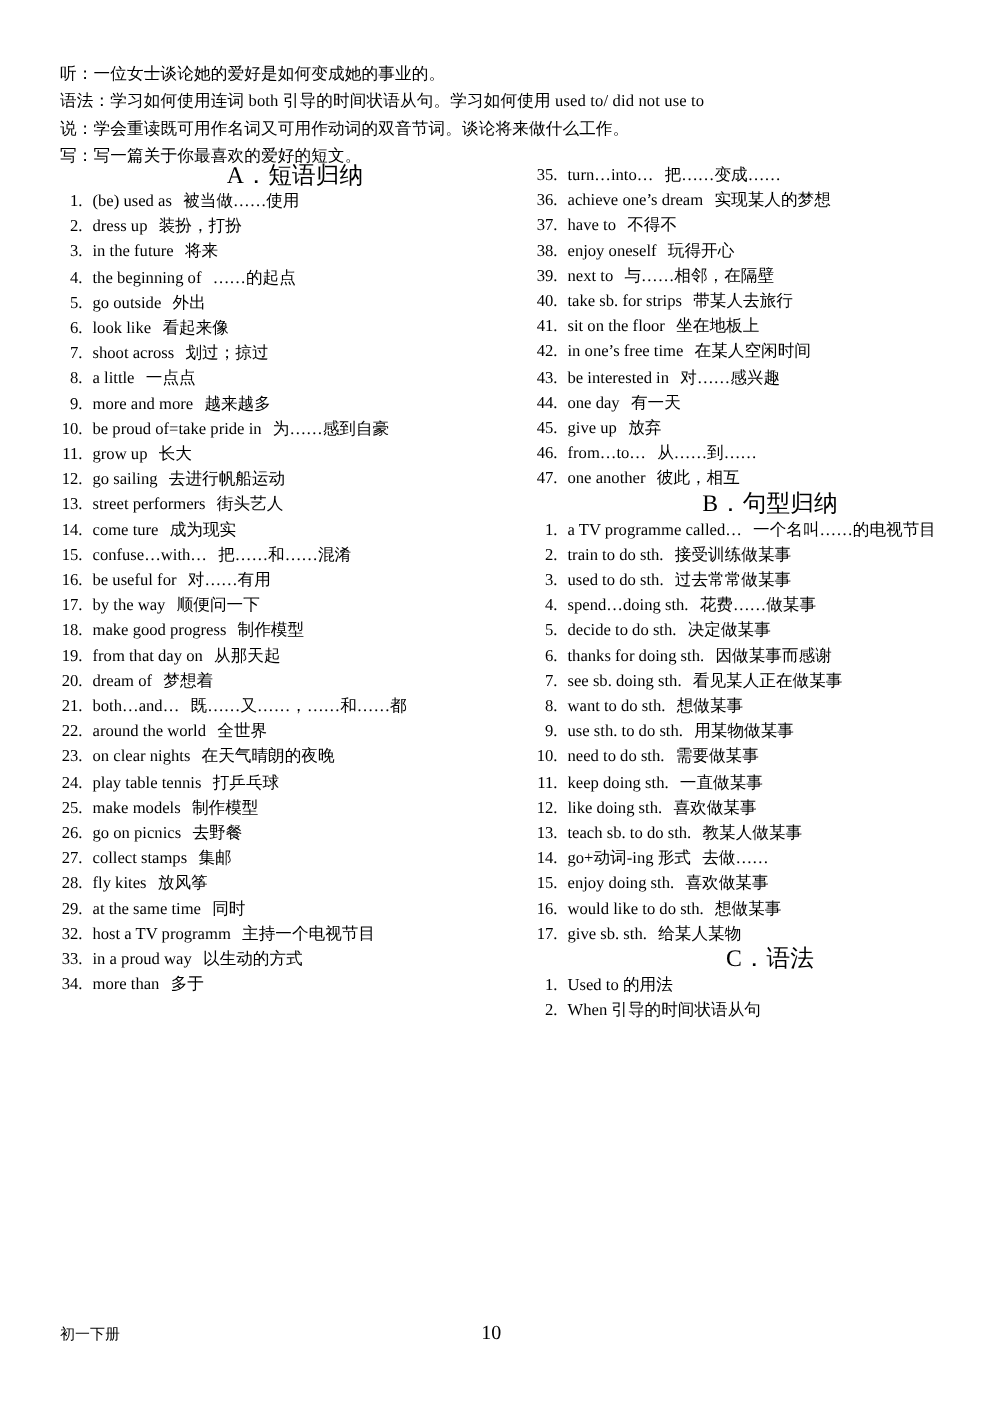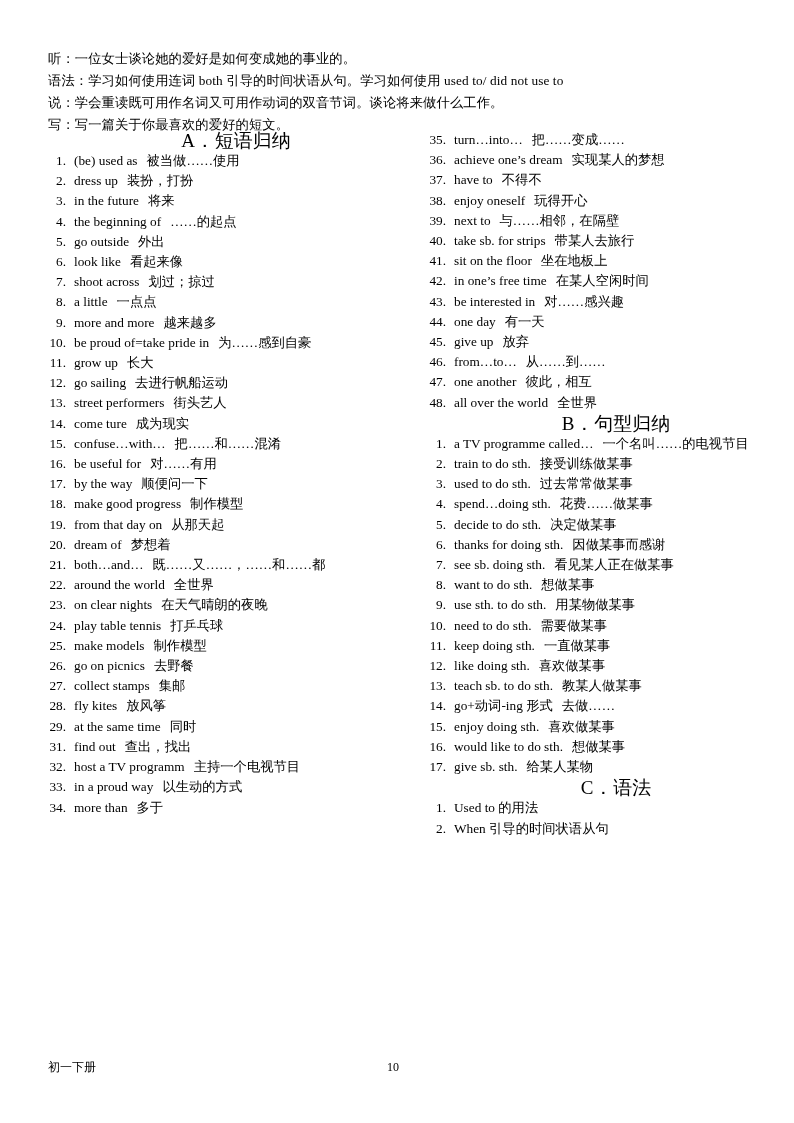--- a/index.html
+++ b/index.html
@@ -98,21 +98,21 @@
     top: 0;
     font-size: 12px;
     line-height: 18px;
   }
   .footer-page {
     position: absolute;
     left: 0;
     top: 0;
     width: 794px;
     text-align: center;
-    font-size: 12px;
+    font-size: 16px;
     line-height: 18px;
     padding-right: 8px;
     box-sizing: border-box;
   }
 </style>
 </head>
 <body>
 
 <div class="page">
 
@@ -150,21 +150,20 @@
         <li><span class="num">20.</span><span class="en">dream of</span><span class="cn">梦想着</span></li>
         <li><span class="num">21.</span><span class="en">both…and…</span><span class="cn">既……又……，……和……都</span></li>
         <li><span class="num">22.</span><span class="en">around the world</span><span class="cn">全世界</span></li>
         <li><span class="num">23.</span><span class="en">on clear nights</span><span class="cn">在天气晴朗的夜晚</span></li>
         <li><span class="num">24.</span><span class="en">play table tennis</span><span class="cn">打乒乓球</span></li>
         <li><span class="num">25.</span><span class="en">make models</span><span class="cn">制作模型</span></li>
         <li><span class="num">26.</span><span class="en">go on picnics</span><span class="cn">去野餐</span></li>
         <li><span class="num">27.</span><span class="en">collect stamps</span><span class="cn">集邮</span></li>
         <li><span class="num">28.</span><span class="en">fly kites</span><span class="cn">放风筝</span></li>
         <li><span class="num">29.</span><span class="en">at the same time</span><span class="cn">同时</span></li>
-        <li><span class="num">31.</span><span class="en">find out</span><span class="cn">查出，找出</span></li>
         <li><span class="num">32.</span><span class="en">host a TV programm</span><span class="cn">主持一个电视节目</span></li>
         <li><span class="num">33.</span><span class="en">in a proud way</span><span class="cn">以生动的方式</span></li>
         <li><span class="num">34.</span><span class="en">more than</span><span class="cn">多于</span></li>
       </ol>
   </div>
 
   <div class="col col-right">
     <ol class="phrase-list" id="list-phrases-right">
         <li><span class="num">35.</span><span class="en">turn…into…</span><span class="cn">把……变成……</span></li>
         <li><span class="num">36.</span><span class="en">achieve one’s dream</span><span class="cn">实现某人的梦想</span></li>
@@ -172,21 +171,20 @@
         <li><span class="num">38.</span><span class="en">enjoy oneself</span><span class="cn">玩得开心</span></li>
         <li><span class="num">39.</span><span class="en">next to</span><span class="cn">与……相邻，在隔壁</span></li>
         <li><span class="num">40.</span><span class="en">take sb. for strips</span><span class="cn">带某人去旅行</span></li>
         <li><span class="num">41.</span><span class="en">sit on the floor</span><span class="cn">坐在地板上</span></li>
         <li><span class="num">42.</span><span class="en">in one’s free time</span><span class="cn">在某人空闲时间</span></li>
         <li><span class="num">43.</span><span class="en">be interested in</span><span class="cn">对……感兴趣</span></li>
         <li><span class="num">44.</span><span class="en">one day</span><span class="cn">有一天</span></li>
         <li><span class="num">45.</span><span class="en">give up</span><span class="cn">放弃</span></li>
         <li><span class="num">46.</span><span class="en">from…to…</span><span class="cn">从……到……</span></li>
         <li><span class="num">47.</span><span class="en">one another</span><span class="cn">彼此，相互</span></li>
-        <li><span class="num">48.</span><span class="en">all over the world</span><span class="cn">全世界</span></li>
       </ol>
 
     <div class="section-head">
       <span class="lat">B．</span><span>句型归纳</span>
     </div>
     <ol class="phrase-list" id="list-sentences">
         <li><span class="num">1.</span><span class="en">a TV programme called…</span><span class="cn">一个名叫……的电视节目</span></li>
         <li><span class="num">2.</span><span class="en">train to do sth.</span><span class="cn">接受训练做某事</span></li>
         <li><span class="num">3.</span><span class="en">used to do sth.</span><span class="cn">过去常常做某事</span></li>
         <li><span class="num">4.</span><span class="en">spend…doing sth.</span><span class="cn">花费……做某事</span></li>

